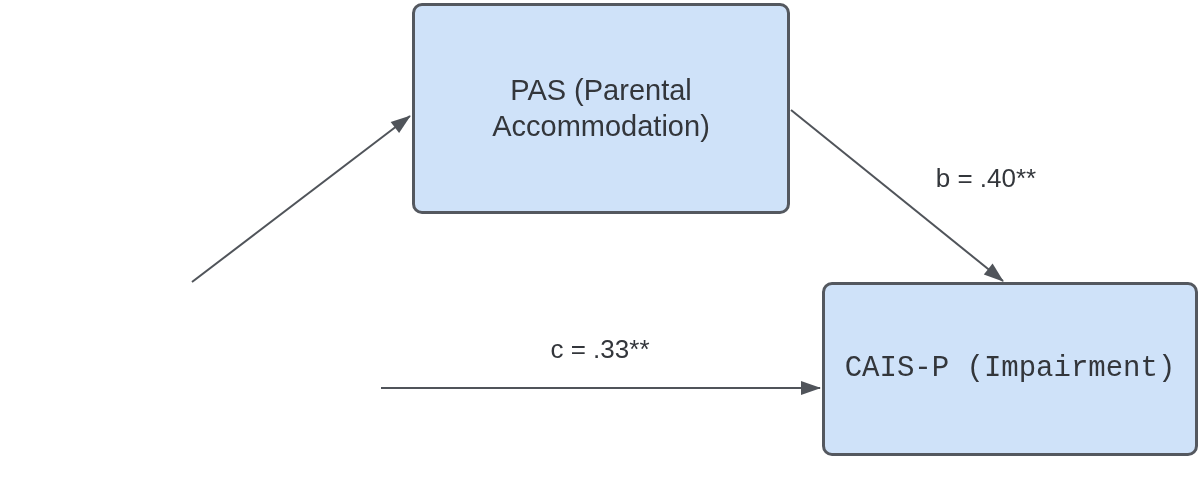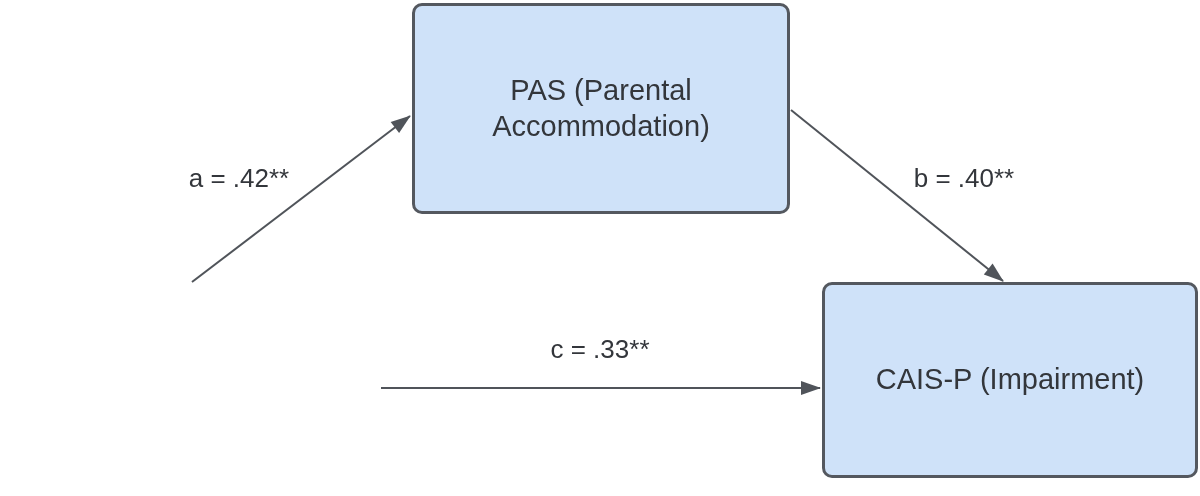--- a/index.html
+++ b/index.html
@@ -41,32 +41,32 @@
     display:flex;
     align-items:center;
     justify-content:center;
     text-align:center;
     font-size:29px;
     line-height:1.22;
     padding:0 12px;
   }
   .node-pas   {left:412px; top:3px;   width:378px; height:211px;}
   .node-roars {left:2px;   top:282px; width:378px; height:210px;}
-  .node-cais  {left:822px; top:282px; width:376px; height:196px;}
+  .node-cais  {left:822px; top:282px; width:376px; height:174px;font-family:Liberation Mono, monospace;}
   .node-pas .node-label{max-width:260px;}
   .path-label{
     position:absolute;
     width:190px;
     text-align:center;
     font-size:26px;
     line-height:30px;
     white-space:nowrap;
   }
   .label-a      {left:144px; top:163px;}
-  .label-b      {left:869px; top:163px;text-align:center;}
+  .label-b      {left:891px; top:163px;text-align:center;}
   .label-c      {left:505px; top:334px;}
   .label-cprime {left:505px; top:412px;}
 </style>
 </head>
 <body>
 
 <div class="canvas">
 
   <svg class="arrow-layer" viewBox="0 0 1200 496" xmlns="http://www.w3.org/2000/svg">
     <defs>
@@ -81,20 +81,19 @@
 
   <div class="node node-pas">
     <span class="node-label">PAS (Parental Accommodation)</span>
   </div>
 
 
   <div class="node node-cais">
     <span class="node-label">CAIS-P (Impairment)</span>
   </div>
 
-  <div class="path-label label-a">a = .42**</div>
 
   <div class="path-label label-b">b = .40**</div>
 
   <div class="path-label label-c">c = .33**</div>
 
 
 </div>
 
 </body></html>

